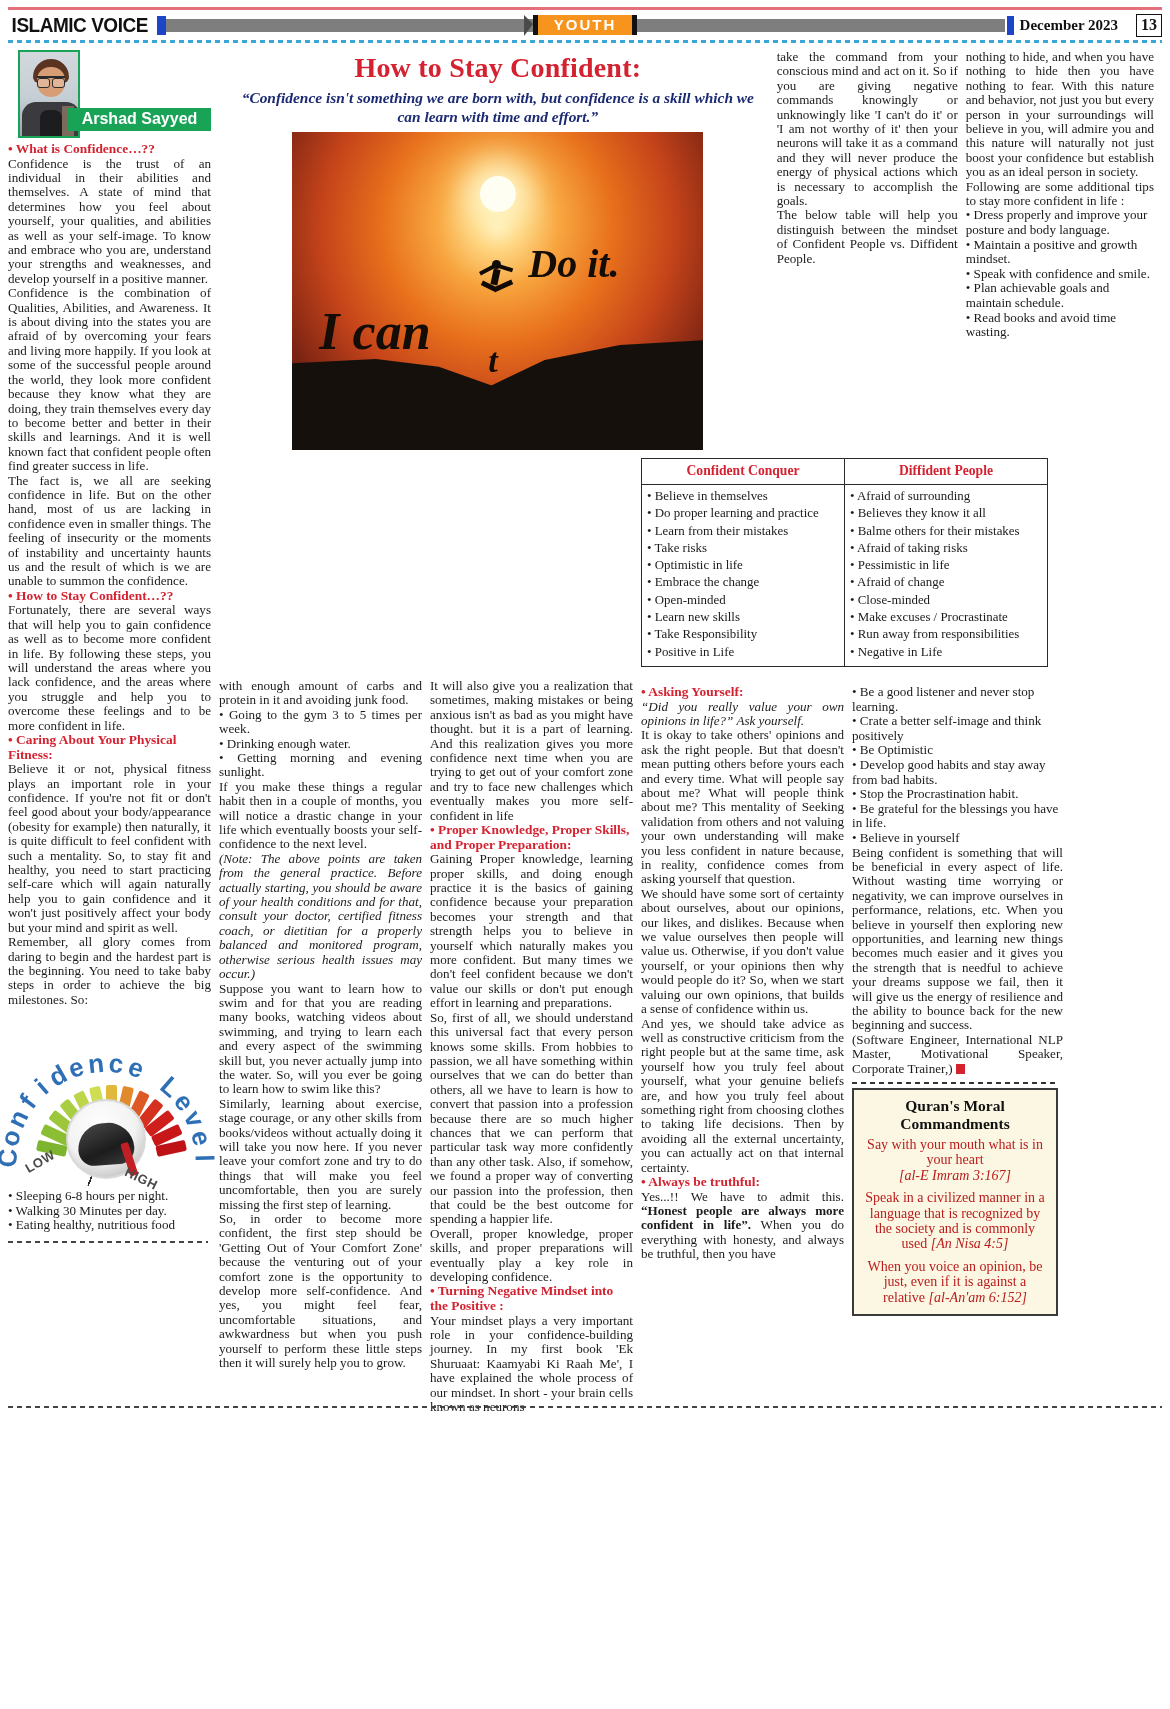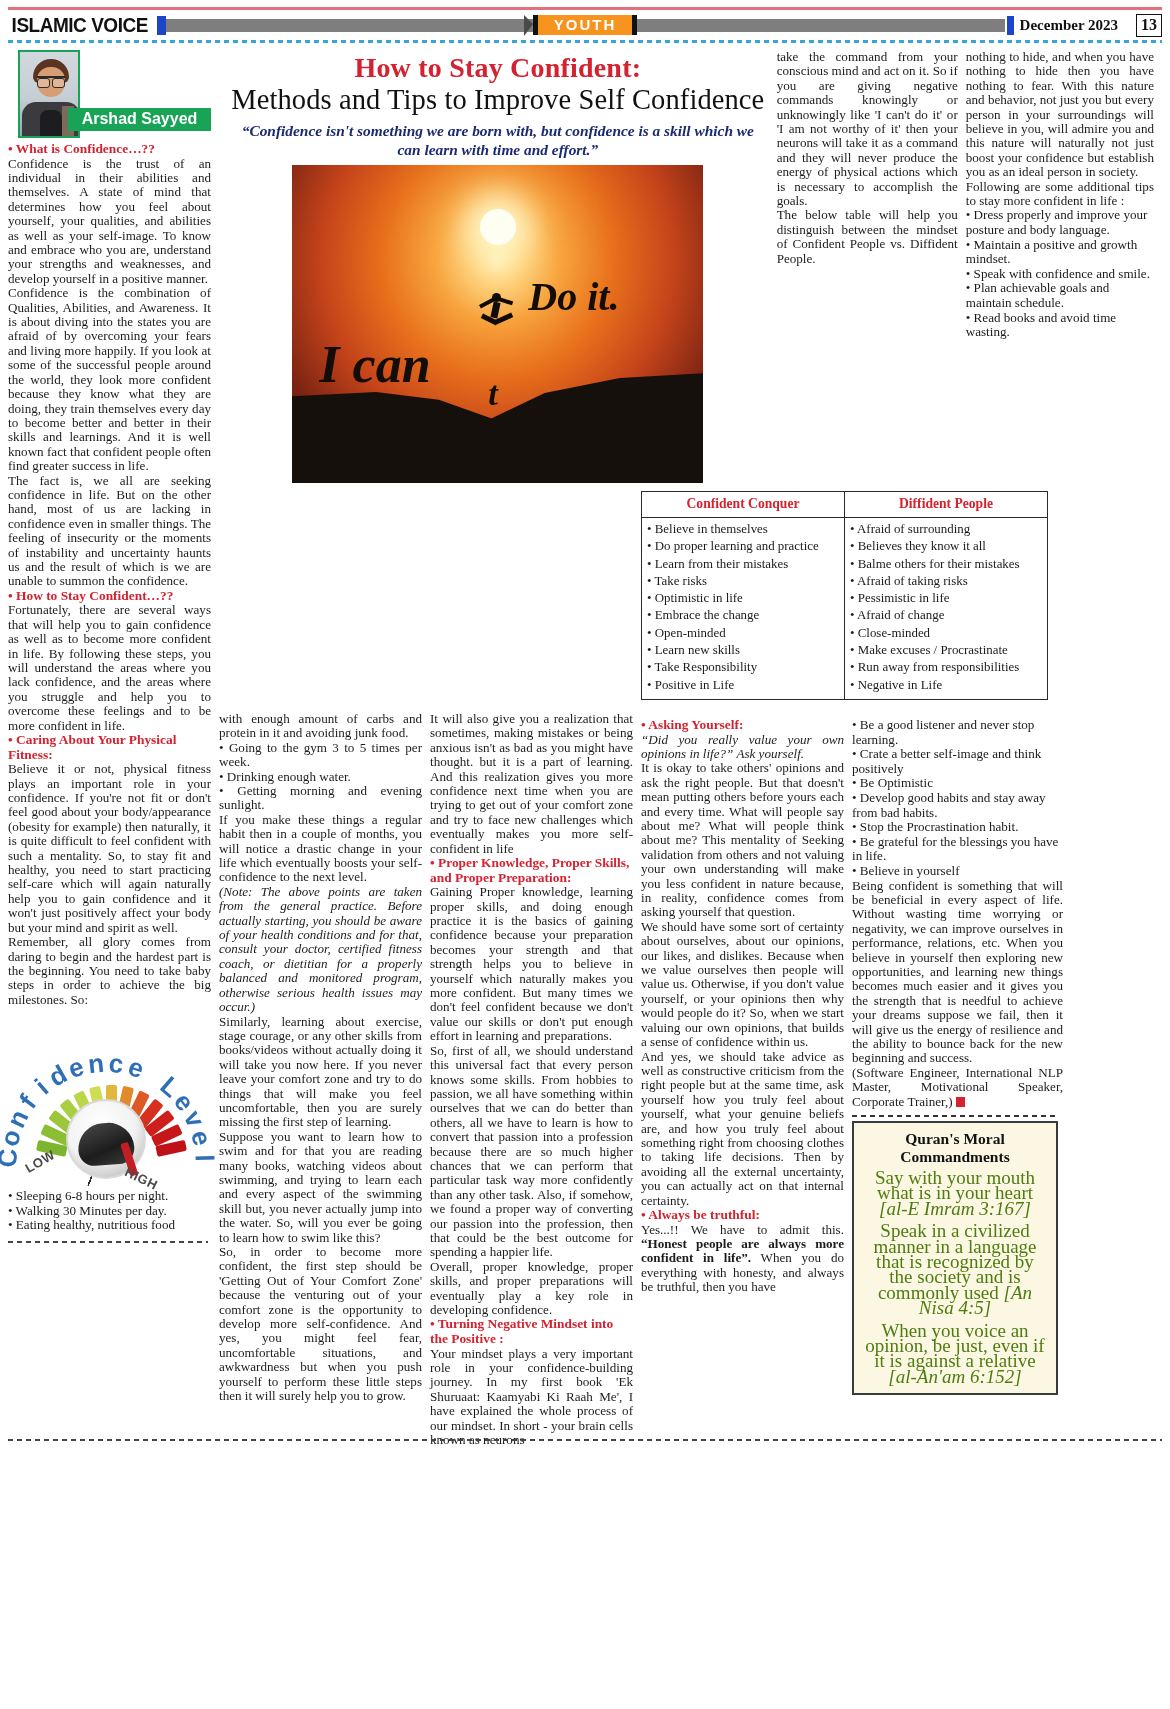--- a/index.html
+++ b/index.html
@@ -183,21 +183,21 @@
   .quran-sep {
     width:206px; height:2px; margin:6px 0 4px;
     background-image:repeating-linear-gradient(to right,#333 0 5px, transparent 5px 9px);
   }
   .quran-box {
     width:206px; border:2px solid #3a3a3a; background:#fcf7e3;
     padding:7px 9px 9px; text-align:center;
     font-family:"Liberation Serif", serif;
   }
   .quran-title { font-weight:bold; font-size:15.5px; line-height:17.5px; color:#111; margin-bottom:5px; }
-  .quran-p { font-size:19px; line-height:15.4px; color:#4d7c0f; margin:0 0 7px; }
+  .quran-p { font-size:14px; line-height:15.4px; color:#b91c1c; margin:0 0 7px; }
   .quran-p:last-child{ margin-bottom:0; }
   .quran-ref { font-style:italic; }
 
   
   .gauge-wrap { position:relative; width:205px; height:175px; margin:4px 0 3px -4px; }
   .gauge-arc-text { position:absolute; left:0; top:0; width:205px; height:175px; }
   .gauge-seg { position:absolute; left:50%; top:128px; width:11px; height:30px;
     transform-origin:50% 0%; border-radius:2px; }
   .gauge-dial {
     position:absolute; left:62px; top:88px; width:80px; height:80px; border-radius:50%;
@@ -338,21 +338,20 @@
       <div class="c1-dash-h"></div>
     </div>
 
     <div class="col c-rest">
 
       <div class="cols">
 
         <div style="width:625px;">
           <div class="title-block">
             <div class="title-1">How to Stay Confident:</div>
-            <div class="title-2">Methods and Tips to Improve Self Confidence</div>
             <div class="title-quote">“Confidence isn't something we are born with, but confidence is a skill which we can learn with time and effort.”</div>
           </div>
           <div style="display:flex; justify-content:center;">
             <div class="hero">
               <div class="hero-sky"></div>
               <div class="hero-sun"></div>
               <div class="cliff-l"></div>
               <div class="cliff-r"></div>
               <div class="hero-runner">
                 <i class="r-head"></i>
@@ -431,22 +430,22 @@
 
       <div class="row2">
 
         <div class="sub">
           <div class="body-text">with enough amount of carbs and protein in it and avoiding junk food.</div>
           <div class="body-text">• Going to the gym 3 to 5 times per week.</div>
           <div class="body-text">• Drinking enough water.</div>
           <div class="body-text">• Getting morning and evening sunlight.</div>
           <div class="body-text">If you make these things a regular habit then in a couple of months, you will notice a drastic change in your life which eventually boosts your self-confidence to the next level.</div>
           <div class="body-text ital">(Note: The above points are taken from the general practice. Before actually starting, you should be aware of your health conditions and for that, consult your doctor, certified fitness coach, or dietitian for a properly balanced and monitored program, otherwise serious health issues may occur.)</div>
+          <div class="body-text">Suppose you want to learn how to swim and for that you are reading many books, watching videos about swimming, and trying to learn each and every aspect of the swimming skill but, you never actually jump into the water. So, will you ever be going to learn how to swim like this?</div>
           <div class="body-text">Similarly, learning about exercise, stage courage, or any other skills from books/videos without actually doing it will take you now here. If you never leave your comfort zone and try to do things that will make you feel uncomfortable, then you are surely missing the first step of learning.</div>
-          <div class="body-text">Suppose you want to learn how to swim and for that you are reading many books, watching videos about swimming, and trying to learn each and every aspect of the swimming skill but, you never actually jump into the water. So, will you ever be going to learn how to swim like this?</div>
           <div class="body-text">So, in order to become more confident, the first step should be 'Getting Out of Your Comfort Zone' because the venturing out of your comfort zone is the opportunity to develop more self-confidence. And yes, you might feel fear, uncomfortable situations, and awkwardness but when you push yourself to perform these little steps then it will surely help you to grow.</div>
         </div>
 
         <div class="sub">
           <div class="body-text">It will also give you a realization that sometimes, making mistakes or being anxious isn't as bad as you might have thought. but it is a part of learning. And this realization gives you more confidence next time when you are trying to get out of your comfort zone and try to face new challenges which eventually makes you more self-confident in life</div>
           <div class="hd-red">• Proper Knowledge, Proper Skills, and Proper Preparation:</div>
           <div class="body-text">Gaining Proper knowledge, learning proper skills, and doing enough practice it is the basics of gaining confidence because your preparation becomes your strength and that strength helps you to believe in yourself which naturally makes you more confident. But many times we don't feel confident because we don't value our skills or don't put enough effort in learning and preparations.</div>
           <div class="body-text">So, first of all, we should understand this universal fact that every person knows some skills. From hobbies to passion, we all have something within ourselves that we can do better than others, all we have to learn is how to convert that passion into a profession because there are so much higher chances that we can perform that particular task way more confidently than any other task. Also, if somehow, we found a proper way of converting our passion into the profession, then that could be the best outcome for spending a happier life.</div>
           <div class="body-text">Overall, proper knowledge, proper skills, and proper preparations will eventually play a key role in developing confidence.</div>
           <div class="hd-red">• Turning Negative Mindset into the Positive :</div>

